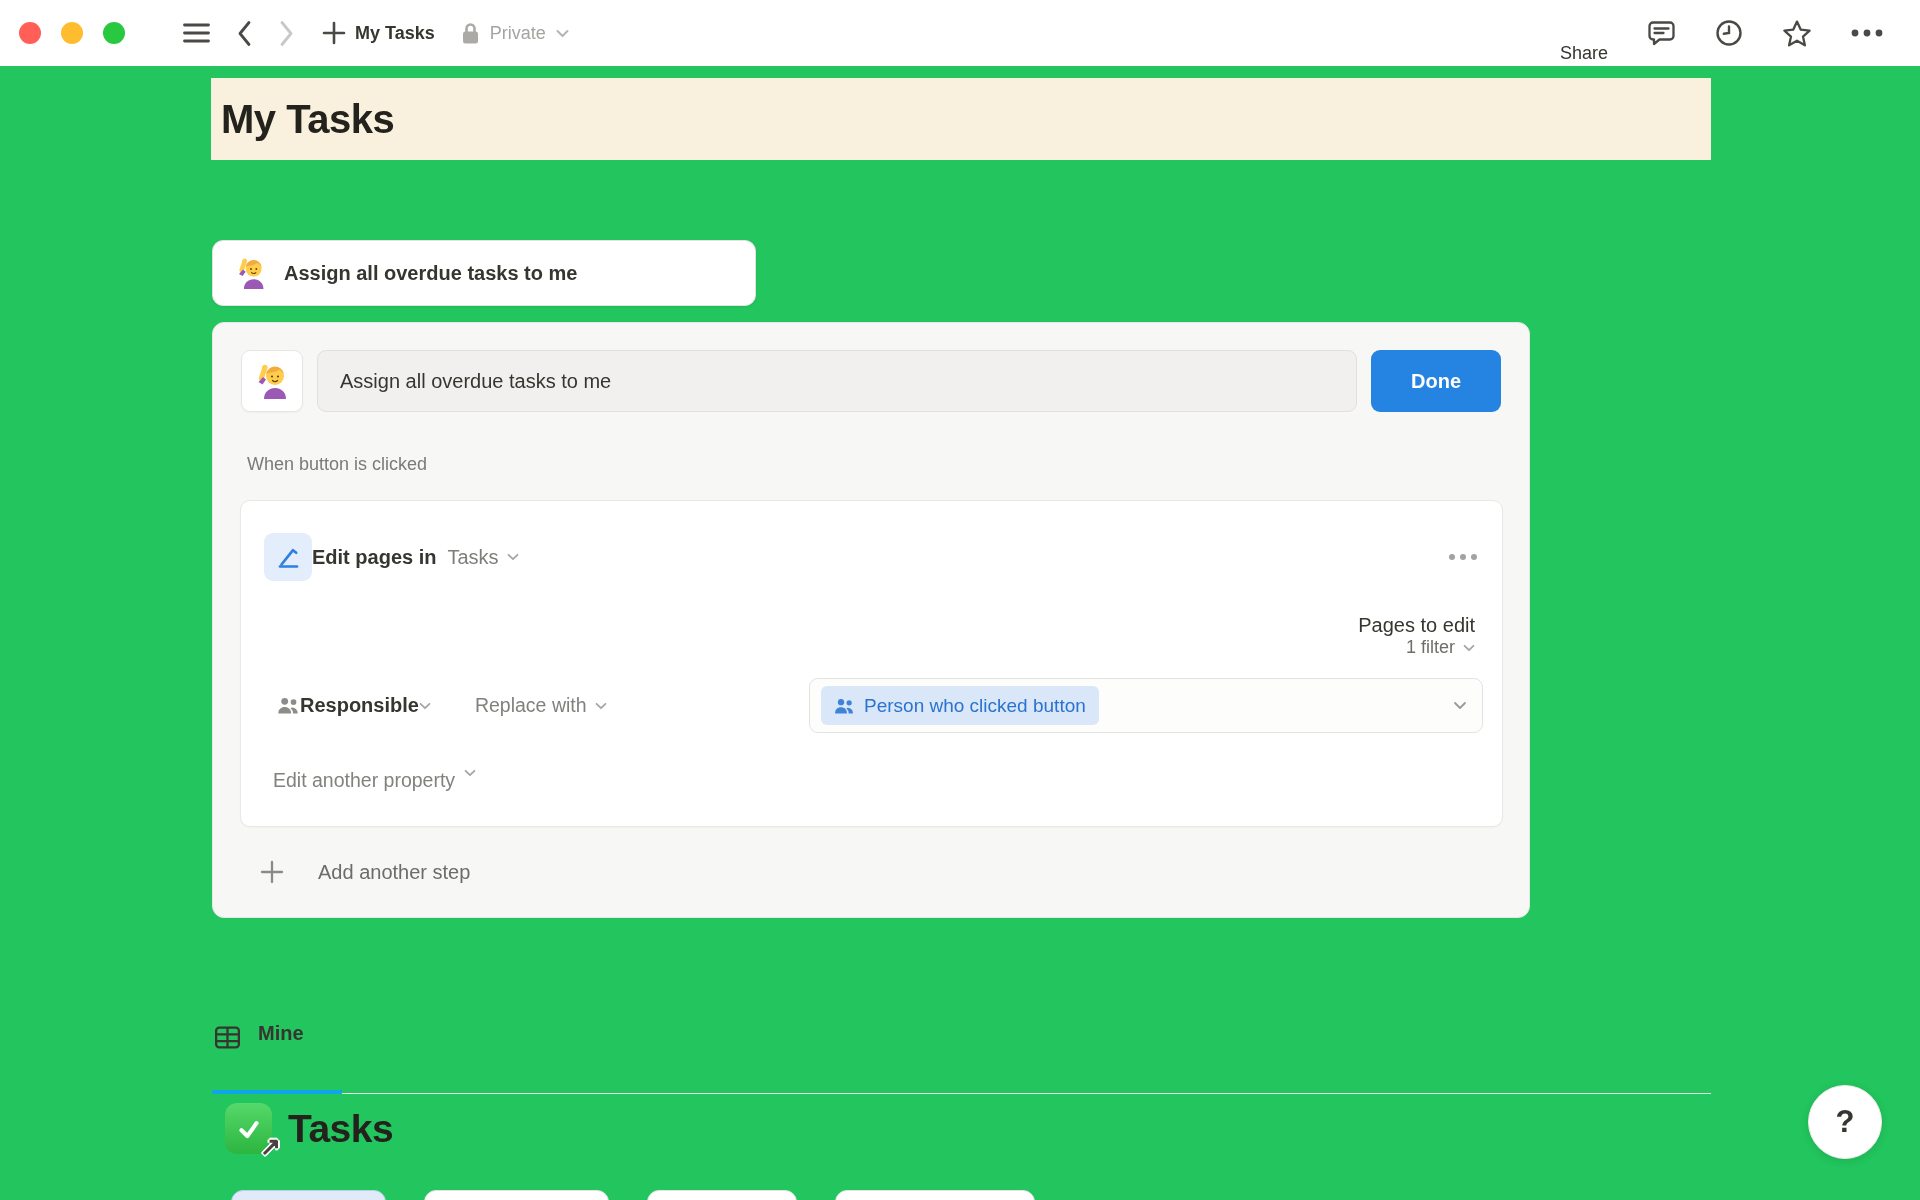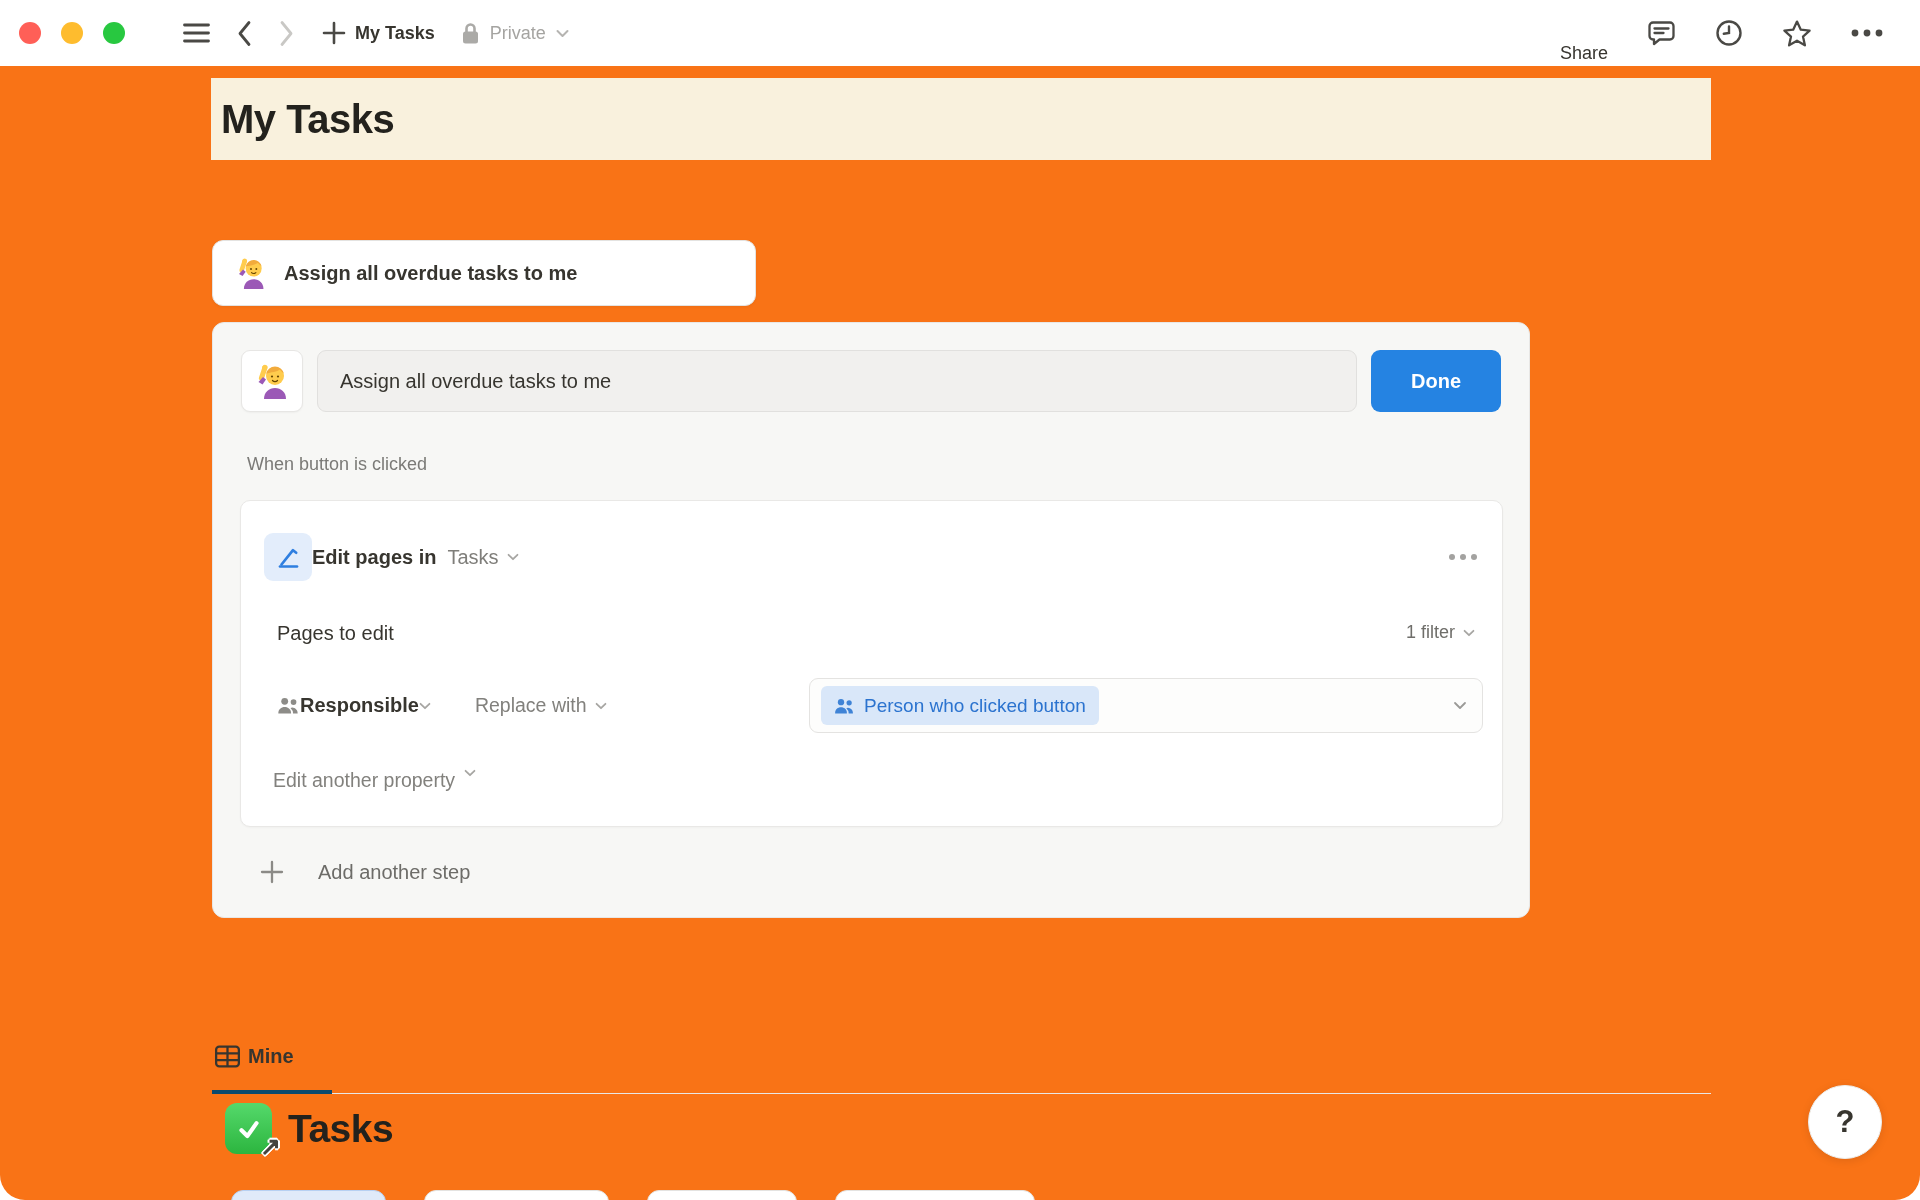--- a/index.html
+++ b/index.html
@@ -1,18 +1,18 @@
 <!DOCTYPE html>
 <html><head>
 <meta charset="utf-8">
 <style>
   * { margin:0; padding:0; box-sizing:border-box; }
   html,body { width:1920px; height:1200px; overflow:hidden; background:#fff;
     font-family:"Liberation Sans", sans-serif; color:#37352f; }
-  .screen { position:relative; width:1920px; height:1200px; background:#f97316;border-radius:25px; }
+  .screen { position:relative; width:1920px; height:1200px; background:#22c55e; }
 
   
   .titlebar { position:absolute; top:0; left:0; width:1920px; height:66px;
     display:flex; align-items:center; background:#fff; }
   .traffic { display:flex; gap:20px; margin-left:19px; }
   .dot { width:22px; height:22px; border-radius:50%; }
   .dot.red{ background:#ff5f57; } .dot.yellow{ background:#febc2e; } .dot.green{ background:#28c840; }
   .tb-left { display:flex; align-items:center; margin-left:58px; gap:27px; }
   .tb-btn { display:flex; align-items:center; justify-content:center; background:none; border:none; cursor:pointer; padding:0; }
   .tb-title { margin-left:8px; font-size:18px; font-weight:600; color:#37352f; }
@@ -47,22 +47,22 @@
   .step-card { position:absolute; left:27px; top:177px; width:1263px; height:327px;
     background:#fff; border:1px solid #e9e8e6; border-radius:10px; box-shadow:0 1px 2px rgba(15,15,15,0.03); }
   .step-head { position:absolute; left:23px; right:25px; top:32px; height:48px; display:flex; align-items:center; }
   .edit-tile { width:48px; height:48px; background:#e3edfb; border-radius:9px; display:flex;
     align-items:center; justify-content:center; }
   .step-action { font-size:20px; font-weight:700; color:#37352f; }
   .step-db { margin-left:11px; font-size:20px; color:#7f7e7a; display:flex; align-items:center; gap:8px; cursor:pointer; }
   .dots3 { margin-left:auto; display:flex; gap:5px; cursor:pointer; }
   .dots3 i { width:6px; height:6px; border-radius:50%; background:#a3a2a0; }
 
-  .pages-row { position:absolute; left:36px; right:27px; top:121px; display:flex;
-    align-items:flex-start; justify-content:space-between; }
+  .pages-row { position:absolute; left:36px; right:27px; top:113px; display:flex;
+    align-items:flex-end; justify-content:space-between;flex-direction:column; }
   .pages-label { font-size:20px; color:#37352f; }
   .filter-dd { display:flex; align-items:center; gap:8px; font-size:18px; color:#6f6e6a; cursor:pointer; }
 
   .prop-row { position:absolute; left:36px; top:177px; height:55px; display:flex; align-items:center; }
   .prop-dd { display:flex; align-items:center; cursor:pointer; }
   .prop-name { font-size:20px; font-weight:600; color:#37352f; }
   .op-dd { display:flex; align-items:center; gap:8px; margin-left:44px; font-size:19.5px; color:#82817d; cursor:pointer; }
   .select-box { position:absolute; left:568px; top:177px; width:674px; height:55px; background:#fdfdfc;
     border:1px solid #e4e3e1; border-radius:9px; display:flex; align-items:center; padding:0 15px 0 11px; cursor:pointer; }
   .chip { height:39px; background:#d9e7f9; border-radius:6px; display:flex; align-items:center;
@@ -72,22 +72,22 @@
 
   .edit-another { position:absolute; left:32px; top:268px; display:flex; align-items:flex-start; gap:9px;
     font-size:19.5px; color:#82817d; cursor:pointer; }
 
   .add-step { position:absolute; left:46px; top:536px; display:flex; align-items:center; gap:33px; cursor:pointer; }
   .add-step span { font-size:20px; color:#6d6c68; }
 
   
   .tabs-row { position:absolute; left:212px; top:1022px; width:1499px; height:72px;
     border-bottom:1px solid #e9e8e6; }
-  .tab-active { display:inline-flex; align-items:center; gap:5px; height:72px; padding-right:38px;
-    border-bottom:4px solid #0c4a6e; cursor:pointer; }
+  .tab-active { display:inline-flex; gap:15px; height:72px; padding-right:38px;
+    border-bottom:4px solid #0ea5e9; cursor:pointer; }
   .tab-active span { font-size:20px; font-weight:600; color:#37352f; }
 
   
   .db-heading { position:absolute; left:225px; top:1103px; display:flex; align-items:center; gap:16px; }
   .check-emoji { position:relative; width:47px; height:51px; border-radius:12px;
     background:linear-gradient(180deg,#55d96b,#2cb53f); display:flex; align-items:center; justify-content:center; }
   .link-arrow { position:absolute; right:-9px; bottom:-5px; font-size:25px; font-weight:700; color:#45443f;
     text-shadow:-2px 0 #fff, 2px 0 #fff, 0 -2px #fff, 0 2px #fff, -1px -1px #fff, 1px 1px #fff; line-height:1; }
   .db-title { font-size:39px; font-weight:700; letter-spacing:-0.5px; color:#23221d; }
 

